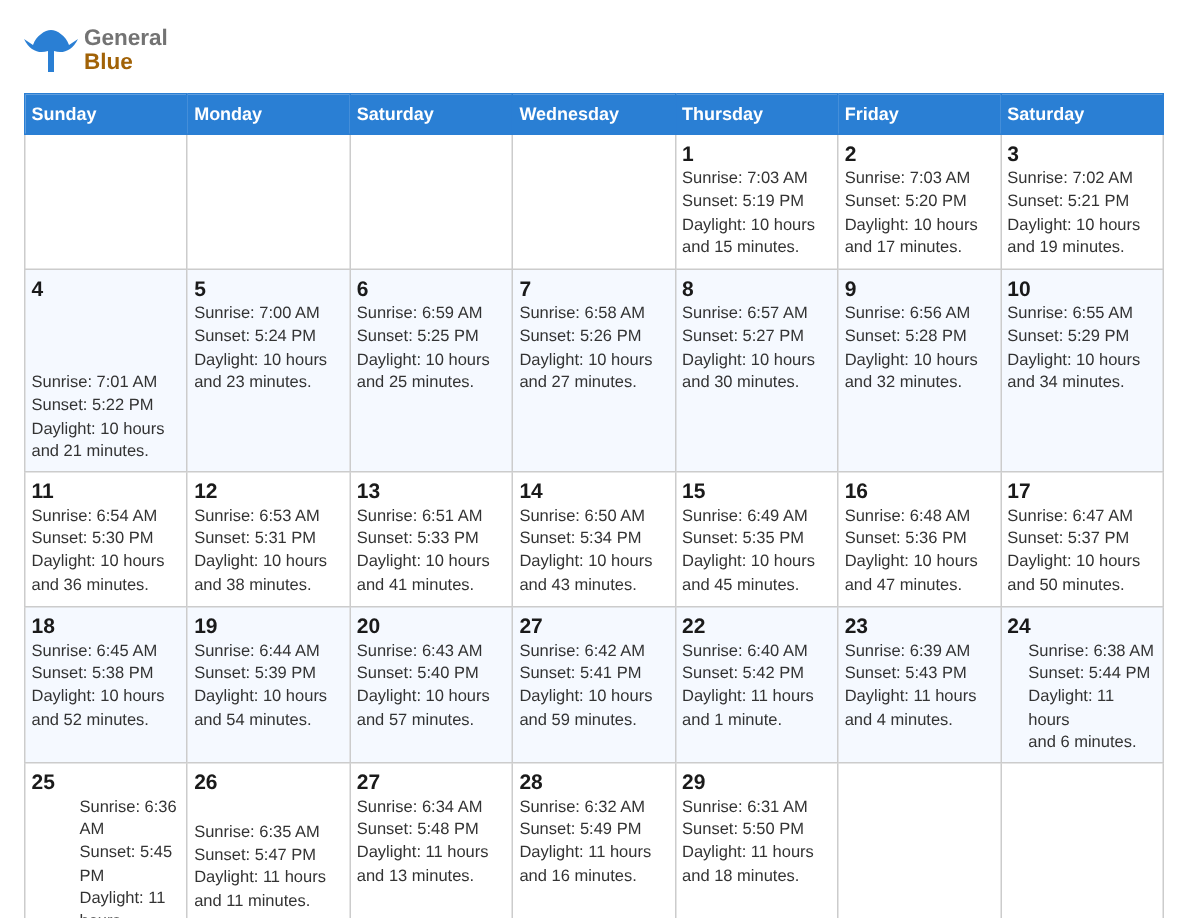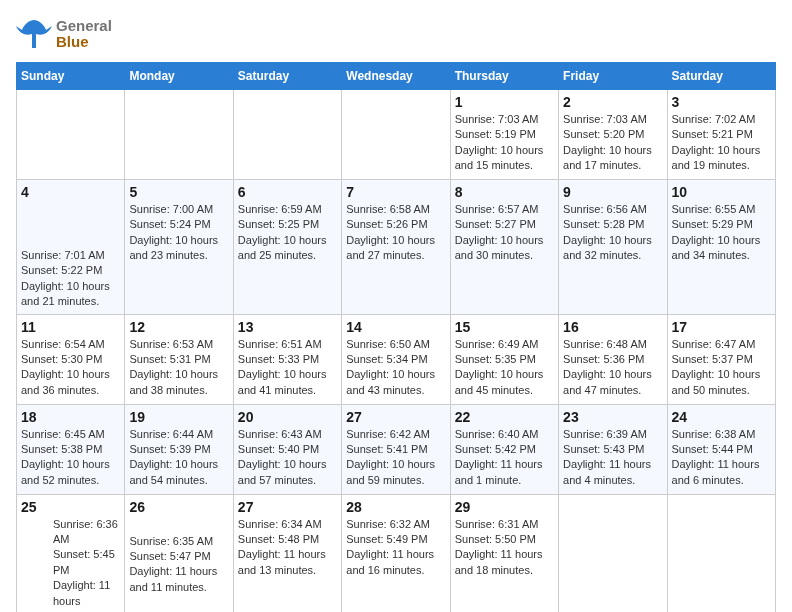--- a/index.html
+++ b/index.html
@@ -267,21 +267,21 @@
         </td>
         <td>
           <div class="day-num">23</div>
           <div class="day-info" style="white-space: pre-line;">Sunrise: 6:39 AM
 Sunset: 5:43 PM
 Daylight: 11 hours
 and 4 minutes.</div>
         </td>
         <td>
           <div class="day-num">24</div>
-          <div class="day-info" style="white-space: pre-line;">Sunrise: 6:38 AM
+          <div class="day-info" style="white-space: pre-line; margin-left: 14px;">Sunrise: 6:38 AM
 Sunset: 5:44 PM
 Daylight: 11 hours
 and 6 minutes.</div>
         </td>
       </tr>
       <tr>
         <td>
           <div class="day-num">25</div>
           <div class="day-info" style="white-space: pre-line; margin-left: 32px;">Sunrise: 6:36 AM
 Sunset: 5:45 PM

